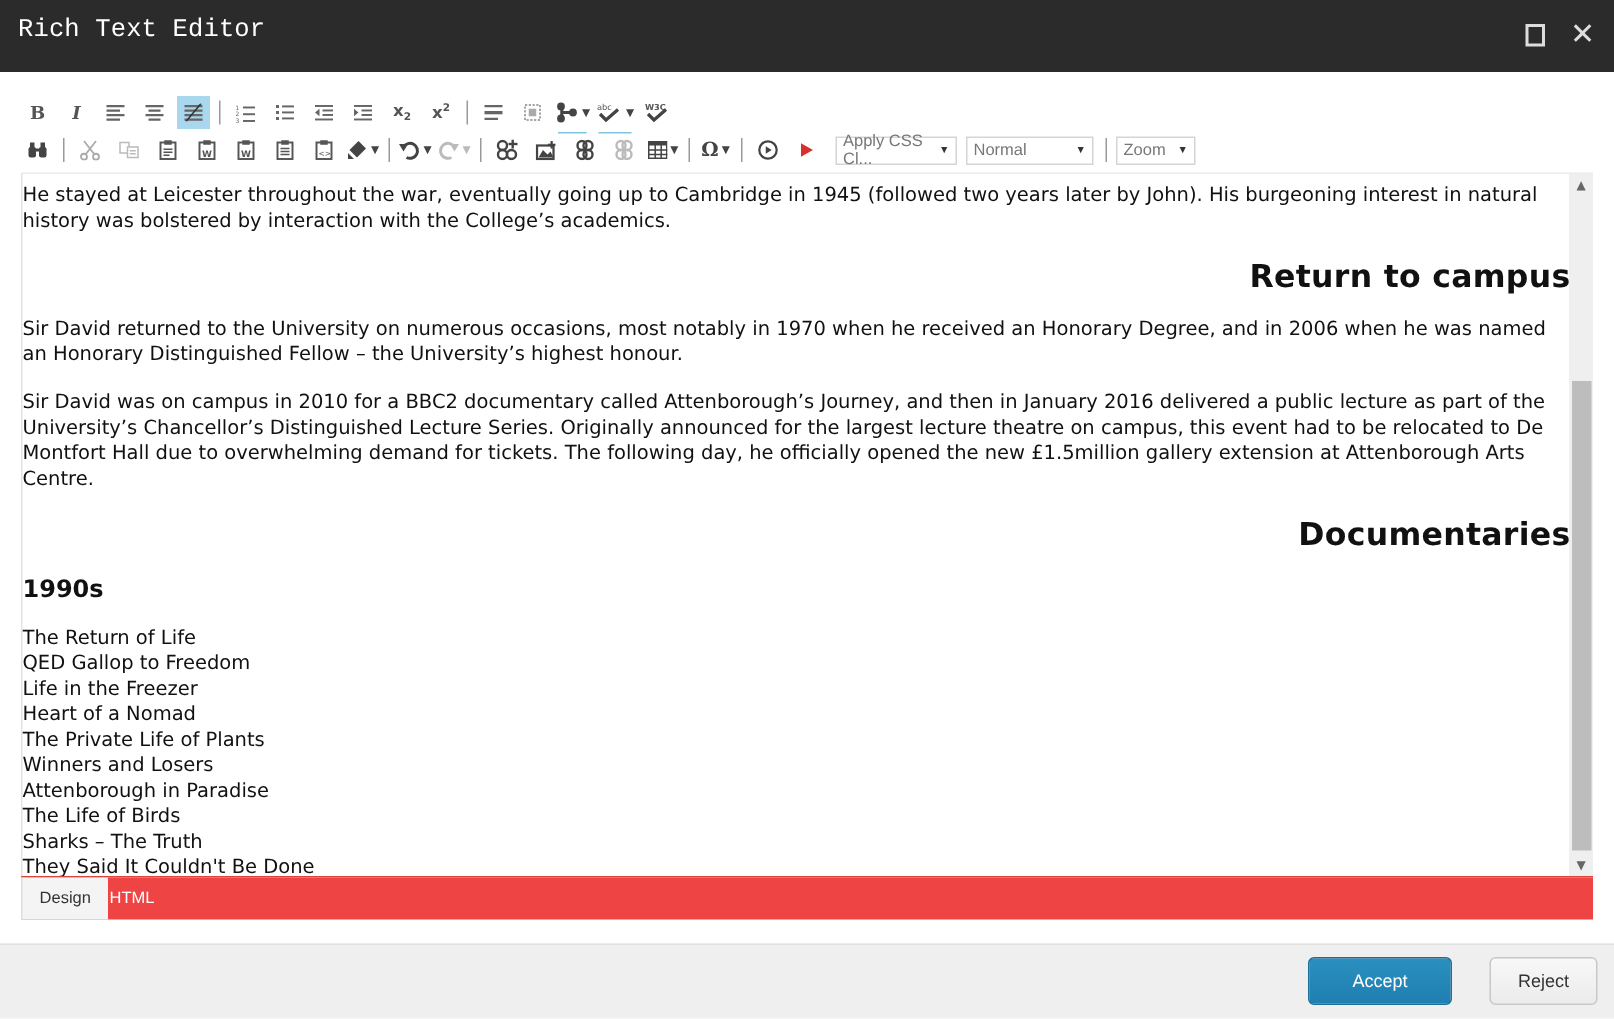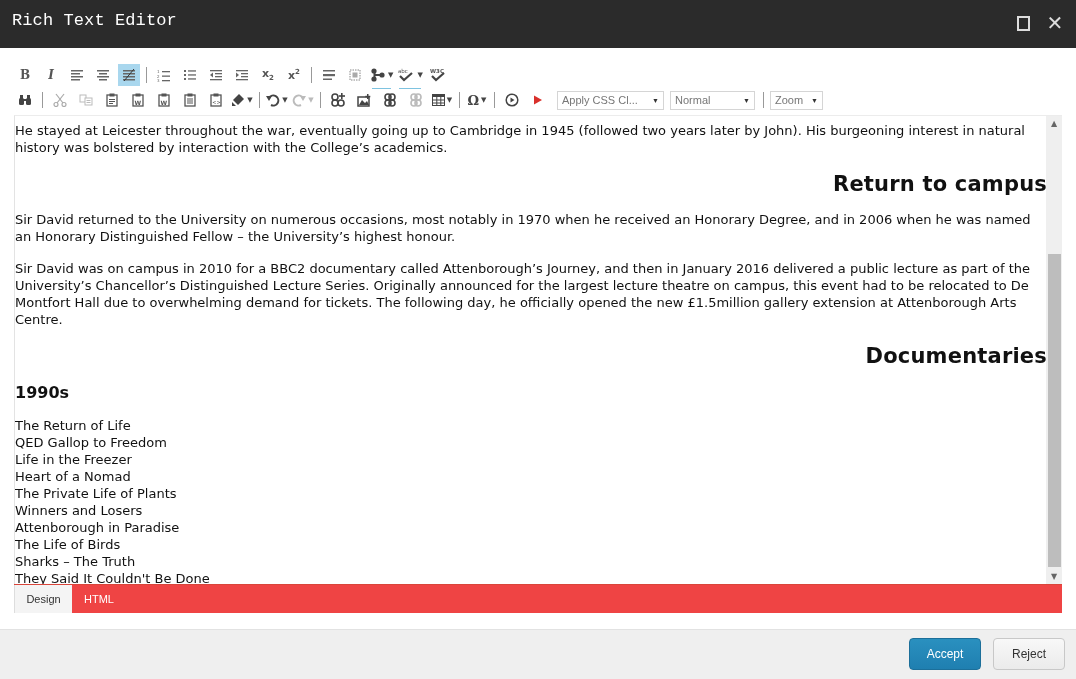--- a/index.html
+++ b/index.html
@@ -35,25 +35,25 @@
   .scrollbar { position: absolute; right: 0; top: 0; width: 16px; height: 469px; background: #efefef; }
   .scroll-up, .scroll-down { position: absolute; left: 0; width: 16px; height: 14px; display: flex; align-items: center; justify-content: center; font-size: 8px; color: #666; cursor: pointer; }
   .scroll-up { top: 0; }
   .scroll-down { bottom: 2px; }
   .scroll-thumb { position: absolute; left: 2px; width: 13px; top: 138px; height: 313px; background: #bdbdbd; cursor: pointer; }
 
   .red-line { position: absolute; left: 14px; top: 584px; width: 1048px; height: 1px; background: #d9453a; }
   .mode-bar { position: absolute; left: 14px; top: 585px; width: 1048px; height: 28px; background: #ef4444; }
   .mode-tab { position: absolute; top: 0; height: 28px; font-family: "Liberation Sans", sans-serif; font-size: 11px; display: flex; align-items: center; justify-content: center; cursor: pointer; }
   .mode-tab.design { left: 0; width: 58px; background: #f4f4f4; color: #333; border-left: 1px solid #ddd; }
-  .mode-tab.html { left: 58px; width: 54px; color: #fff; }
+  .mode-tab.html { left: 47px; width: 54px; color: #fff; }
 
   .footer { position: absolute; left: 0; top: 629px; width: 1076px; height: 50px; background: #efefef; border-top: 1px solid #e2e2e2; }
   .btn { position: absolute; top: 8px; height: 32px; border-radius: 4px; font-family: "Liberation Sans", sans-serif; font-size: 12px; display: flex; align-items: center; justify-content: center; cursor: pointer; }
-  .btn-accept { left: 909px; width: 72px; background: linear-gradient(#2a90bf, #1f7fb0); color: #fff; border: 1px solid #1c6f9a; }
+  .btn-accept { left: 872px; width: 96px; background: linear-gradient(#2a90bf, #1f7fb0); color: #fff; border: 1px solid #1c6f9a; }
   .btn-reject { left: 993px; width: 72px; background: linear-gradient(#f8f8f8, #ebebeb); color: #333; border: 1px solid #c8c8c8; }
 </style>
 </head>
 <body>
 
 <div class="titlebar">
   <div class="title">Rich Text Editor</div>
   <div class="win-btn" style="left:1012px;">
     <div class="maximize-box"></div>
   </div>
@@ -370,21 +370,21 @@
           <circle cx="7" cy="7" r="5.8" fill="none" stroke="#444" stroke-width="1.5"></circle>
           <polygon points="5.5,4.5 5.5,9.5 9.5,7" fill="#444"></polygon>
         </svg>
     </div>
     <div class="tb-btn">
       <svg width="12" height="12" viewBox="0 0 12 12">
           <polygon points="2,1.5 2,10.5 10,6" fill="#d9302b"></polygon>
         </svg>
     </div>
 
-    <div class="tb-select" style="width:107px; margin-left:4px;">
+    <div class="tb-select" style="width:81px; margin-left:4px;">
       <span>Apply CSS Cl...</span>
       <span class="caret">▼</span>
     </div>
     <div class="tb-select" style="width:85px;">
       <span>Normal</span>
       <span class="caret">▼</span>
     </div>
     <div class="tb-sep"></div>
     <div class="tb-select" style="width:53px;">
       <span>Zoom</span>

